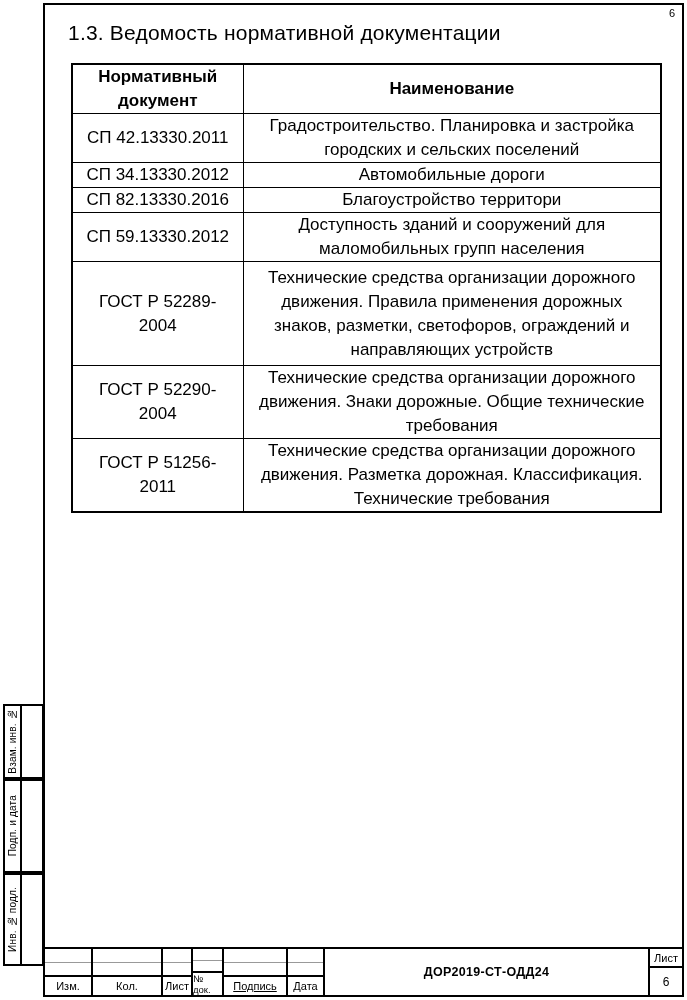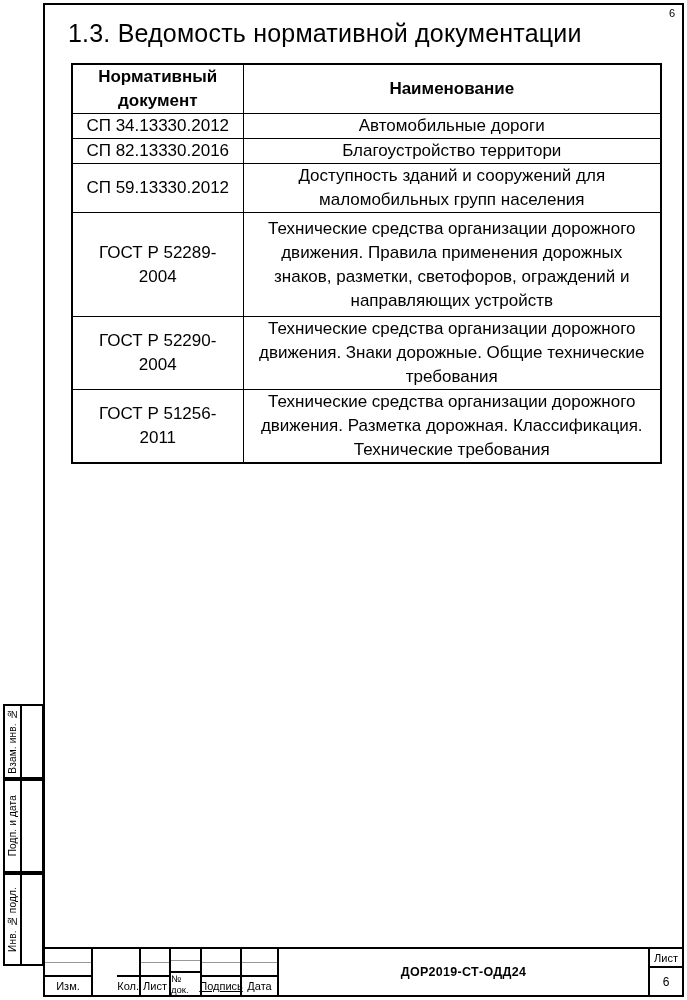--- a/index.html
+++ b/index.html
@@ -15,21 +15,21 @@
   .frame{
     position:absolute;left:43px;top:3px;width:641px;height:994px;
     border:2px solid #000;box-sizing:border-box;
   }
   .page-num{
     position:absolute;top:2px;right:7px;
     font-size:11px;line-height:13px;
   }
   .doc-title{
     position:absolute;left:23px;top:14px;
-    font-size:25px;line-height:28px;letter-spacing:.2px;text-align:center;
+    font-size:21px;line-height:28px;letter-spacing:.2px;text-align:center;
   }
   
   .norm-table{
     position:absolute;left:26px;top:58px;width:589px;
     border-collapse:collapse;table-layout:fixed;padding-left:12px;
   }
   .norm-table td,.norm-table th{
     border:1.5px solid #000;
     text-align:center;vertical-align:middle;
     font-size:17px;line-height:24px;
@@ -78,24 +78,24 @@
   }
   .tb-col .sub1{height:13px;}
   .tb-col .sub2{height:13px;border-top:1px solid #999;box-sizing:border-box;}
   .tb-col .sub3{
     flex:1;border-top:2px solid #000;
     display:flex;align-items:center;justify-content:center;
     font-size:11px;
   }
   .tb-col.small .sub3{font-size:9.5px;}
   .w-izm{width:48px;}
-  .w-kol{width:48px;align-items:flex-end;}
+  .w-kol{width:70px;}
   .w-list{width:30px;}
   .w-ndok{width:31px;}
-  .w-podp{width:40px;text-decoration:underline;}
+  .w-podp{width:64px;text-decoration:underline;}
   .w-data{width:37px;}
   .tb-center{
     flex:1;border-right:2px solid #000;box-sizing:border-box;
     display:flex;align-items:center;justify-content:center;
     font-size:12.5px;font-weight:bold;letter-spacing:.3px;
   }
   .tb-sheet{
     width:32px;display:flex;flex-direction:column;box-sizing:border-box;
   }
   .tb-sheet .cap{
@@ -139,20 +139,24 @@
     <table class="norm-table">
       <colgroup>
         <col class="col-doc">
           <col class="col-name">
       </colgroup>
       <tbody>
           <tr class="h-hdr">
         <th>Нормативный документ</th>
         <th>Наименование</th>
       </tr>
+      <tr class="h-r1">
+        <td>СП 42.13330.2011</td>
+        <td>Градостроительство. Планировка и застройка городских и сельских поселений</td>
+      </tr>
       <tr class="h-r2">
         <td>СП 34.13330.2012</td>
         <td>Автомобильные дороги</td>
       </tr>
       <tr class="h-r3">
         <td>СП 82.13330.2016</td>
         <td>Благоустройство территори</td>
       </tr>
       <tr class="h-r4">
         <td>СП 59.13330.2012</td>

